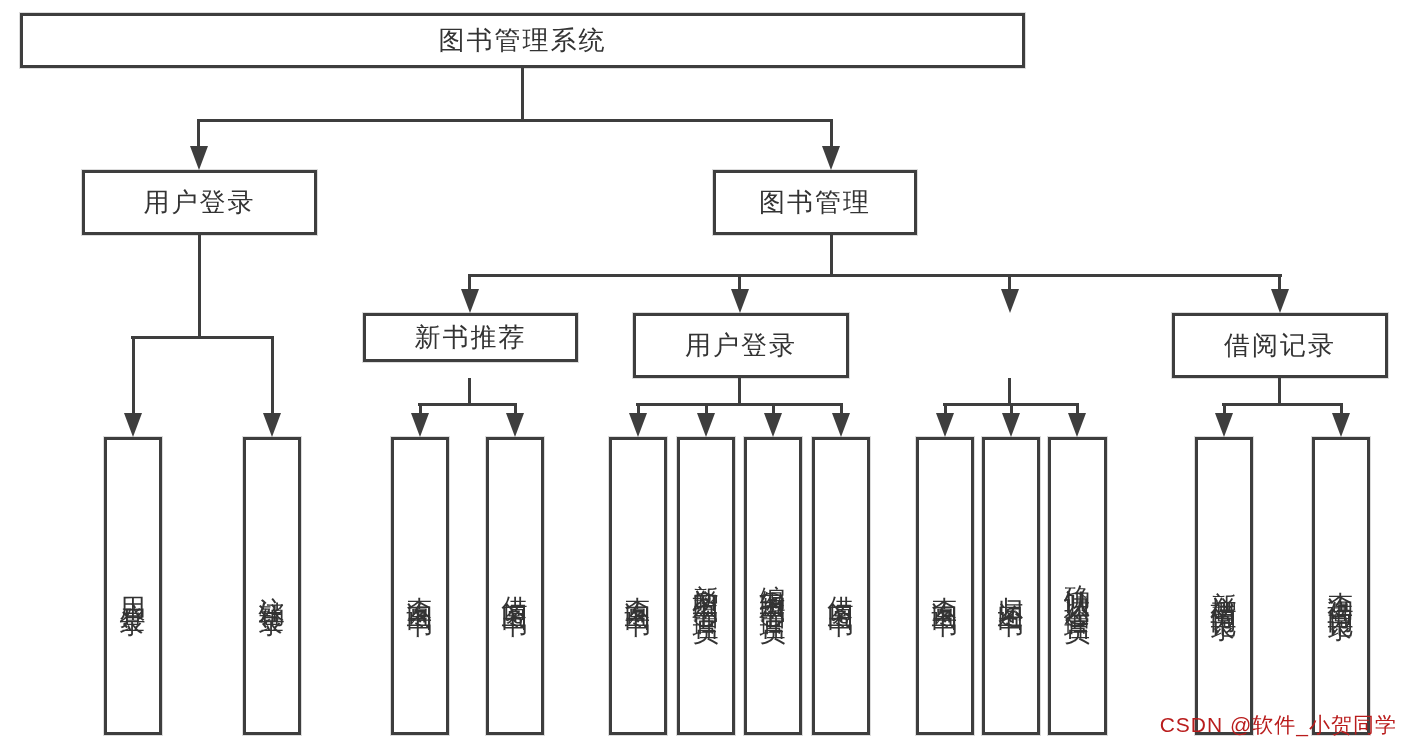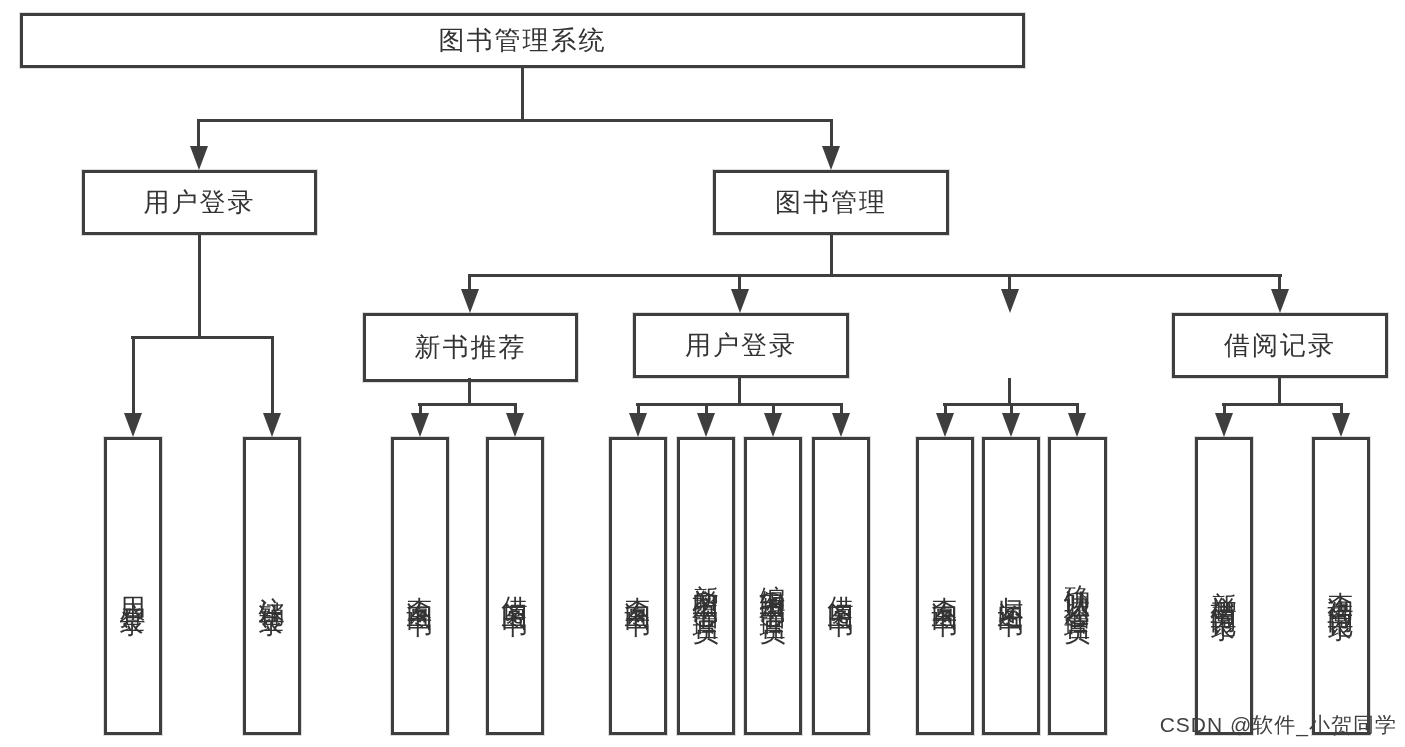--- a/index.html
+++ b/index.html
@@ -41,43 +41,43 @@
     position: absolute; width: 0; height: 0;
     border-left: 9px solid transparent;
     border-right: 9px solid transparent;
     border-top: 24px solid #3e3e3e;
   }
   .watermark {
     position: absolute;
     top: 711px;
     right: 8px;
     font-size: 21px;
-    color: #404040;
+    color: #b91c1c;
     letter-spacing: 1px;
     white-space: nowrap;
     z-index: 5;
   }
 </style>
 </head>
 <body>
 
 <div class="canvas">
 
   <div class="node h" style="left:20px;top:13px;width:1005px;height:55px">
     <span>图书管理系统</span>
   </div>
 
   <div class="node h" style="left:82px;top:170px;width:235px;height:65px">
     <span>用户登录</span>
   </div>
-  <div class="node h" style="left:713px;top:170px;width:236px;height:65px">
+  <div class="node h" style="left:713px;top:170px;width:204px;height:65px">
     <span>图书管理</span>
   </div>
 
-  <div class="node h" style="left:363px;top:313px;width:215px;height:69px">
+  <div class="node h" style="left:363px;top:313px;width:215px;height:49px">
     <span>新书推荐</span>
   </div>
   <div class="node h" style="left:633px;top:313px;width:216px;height:65px">
     <span>用户登录</span>
   </div>
   <div class="node h" style="left:1172px;top:313px;width:216px;height:65px">
     <span>借阅记录</span>
   </div>
 
   <div class="node v" style="left:104px;top:437px;width:58px;height:298px">

